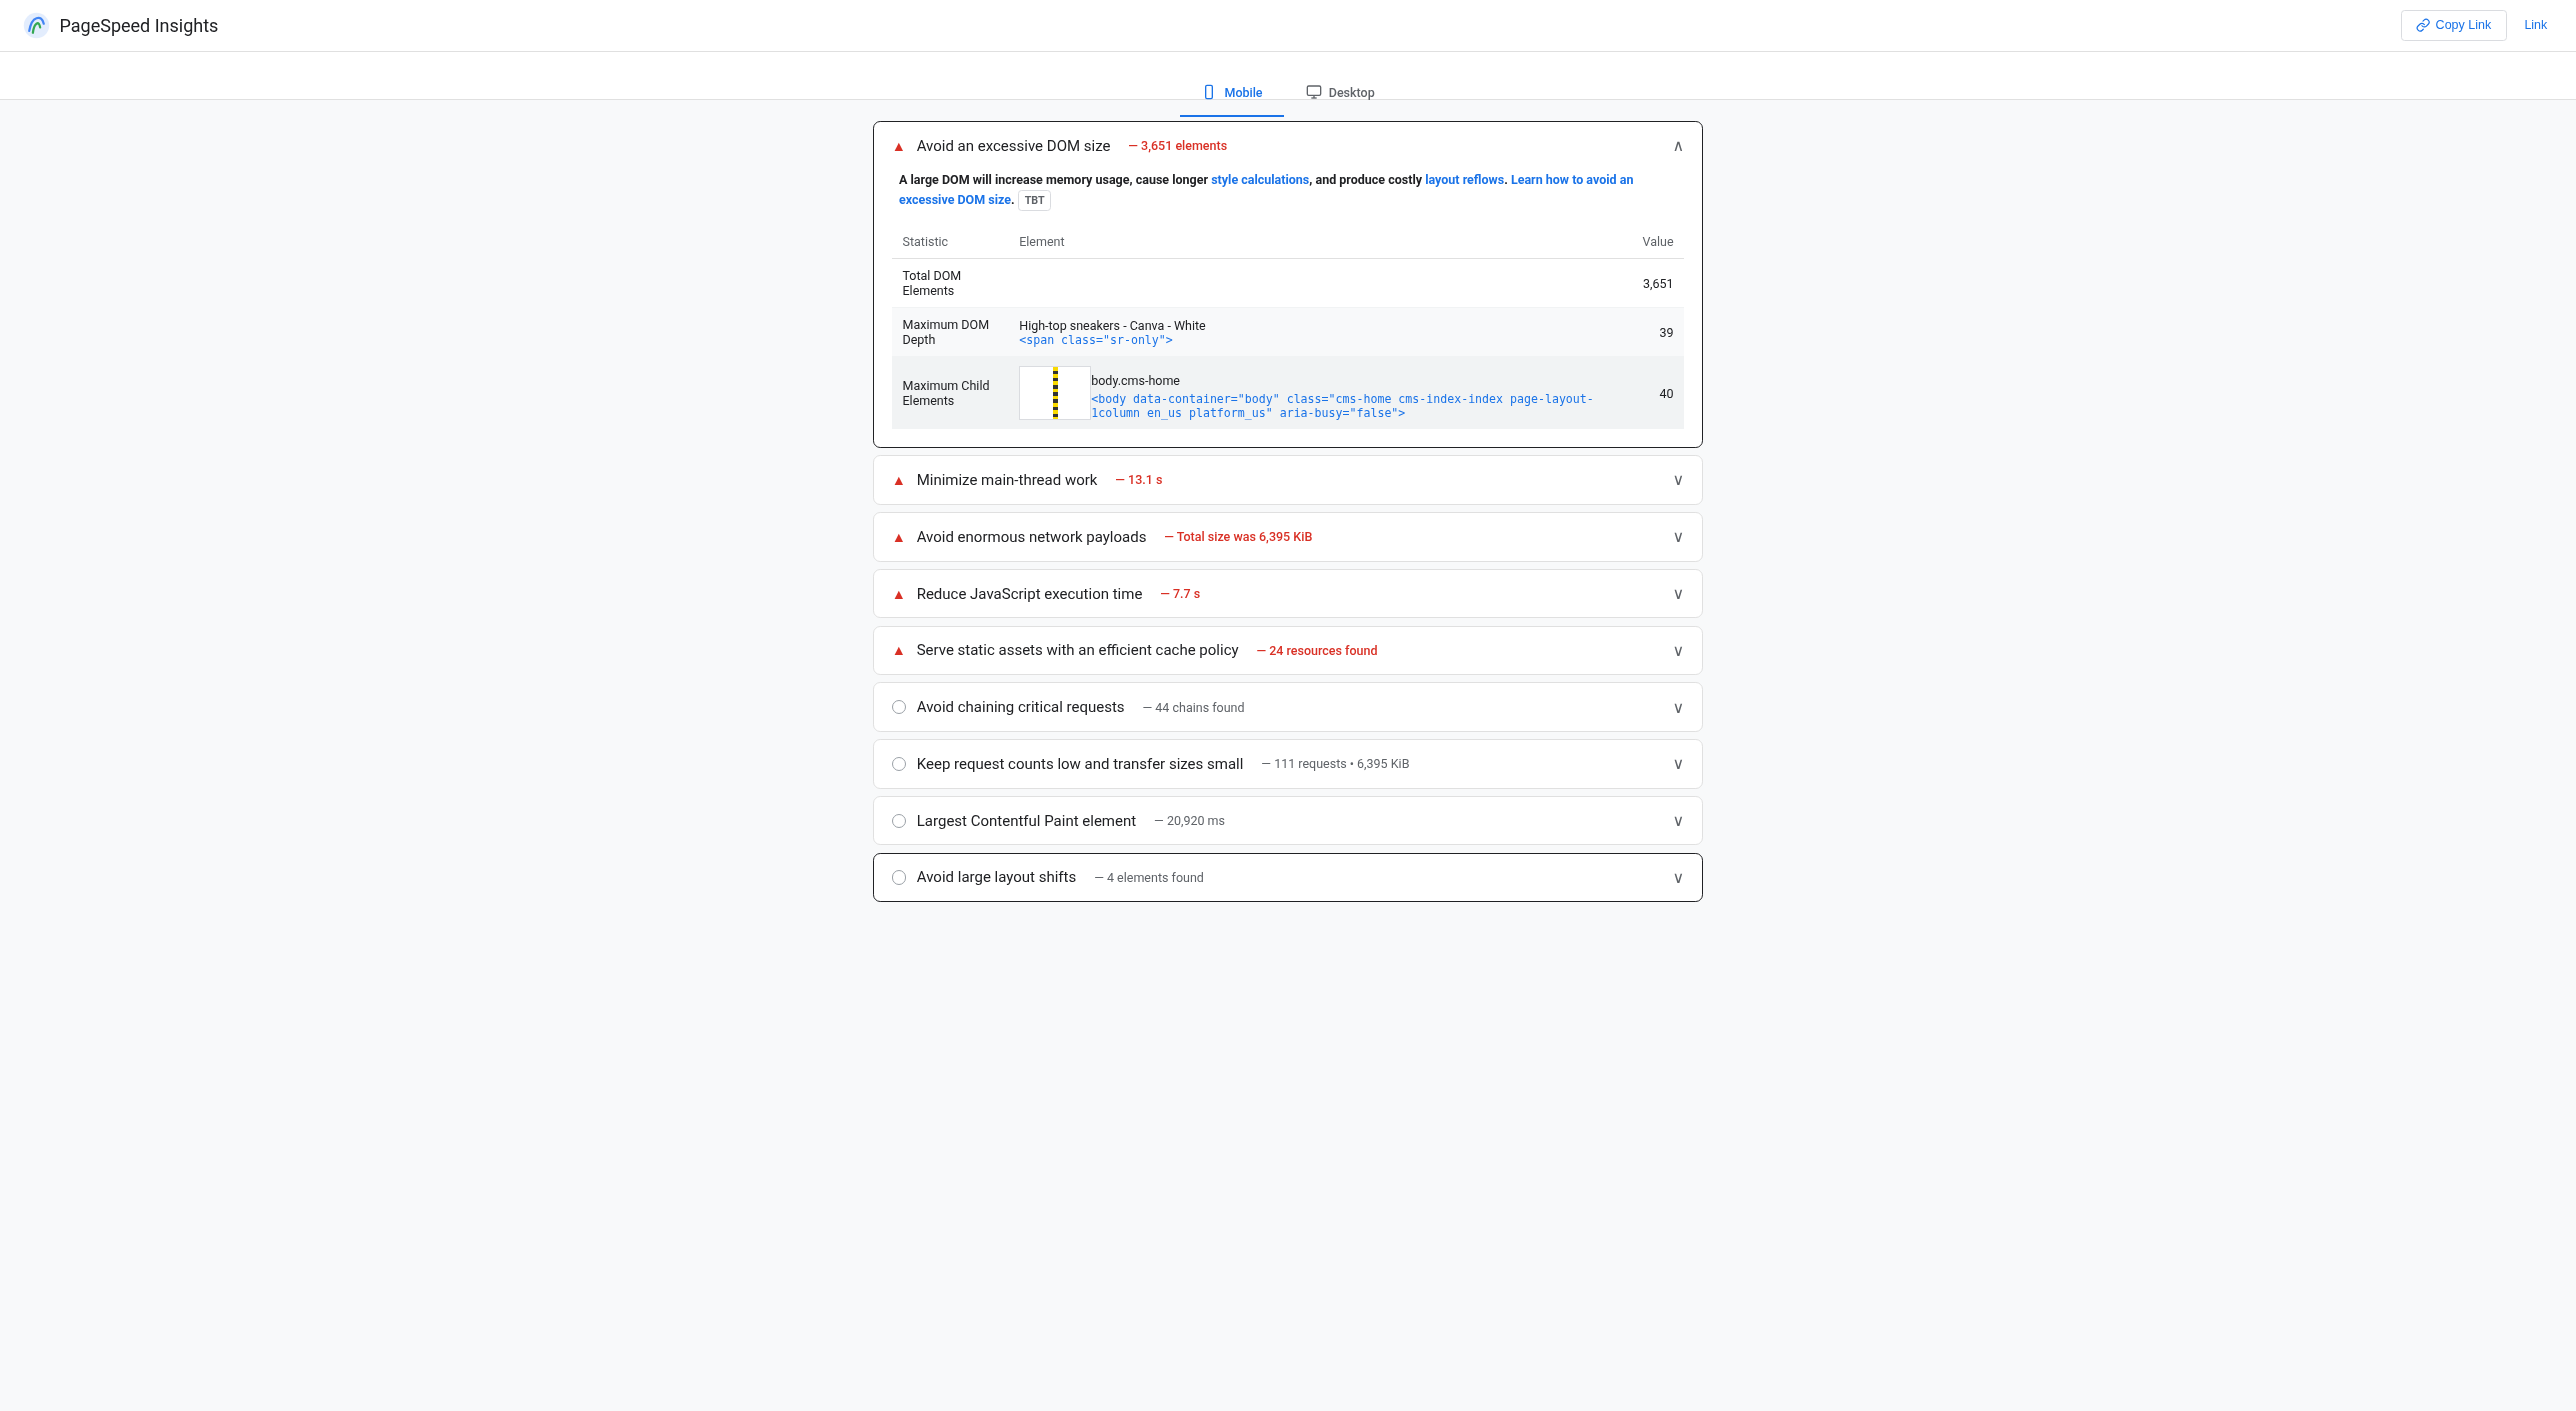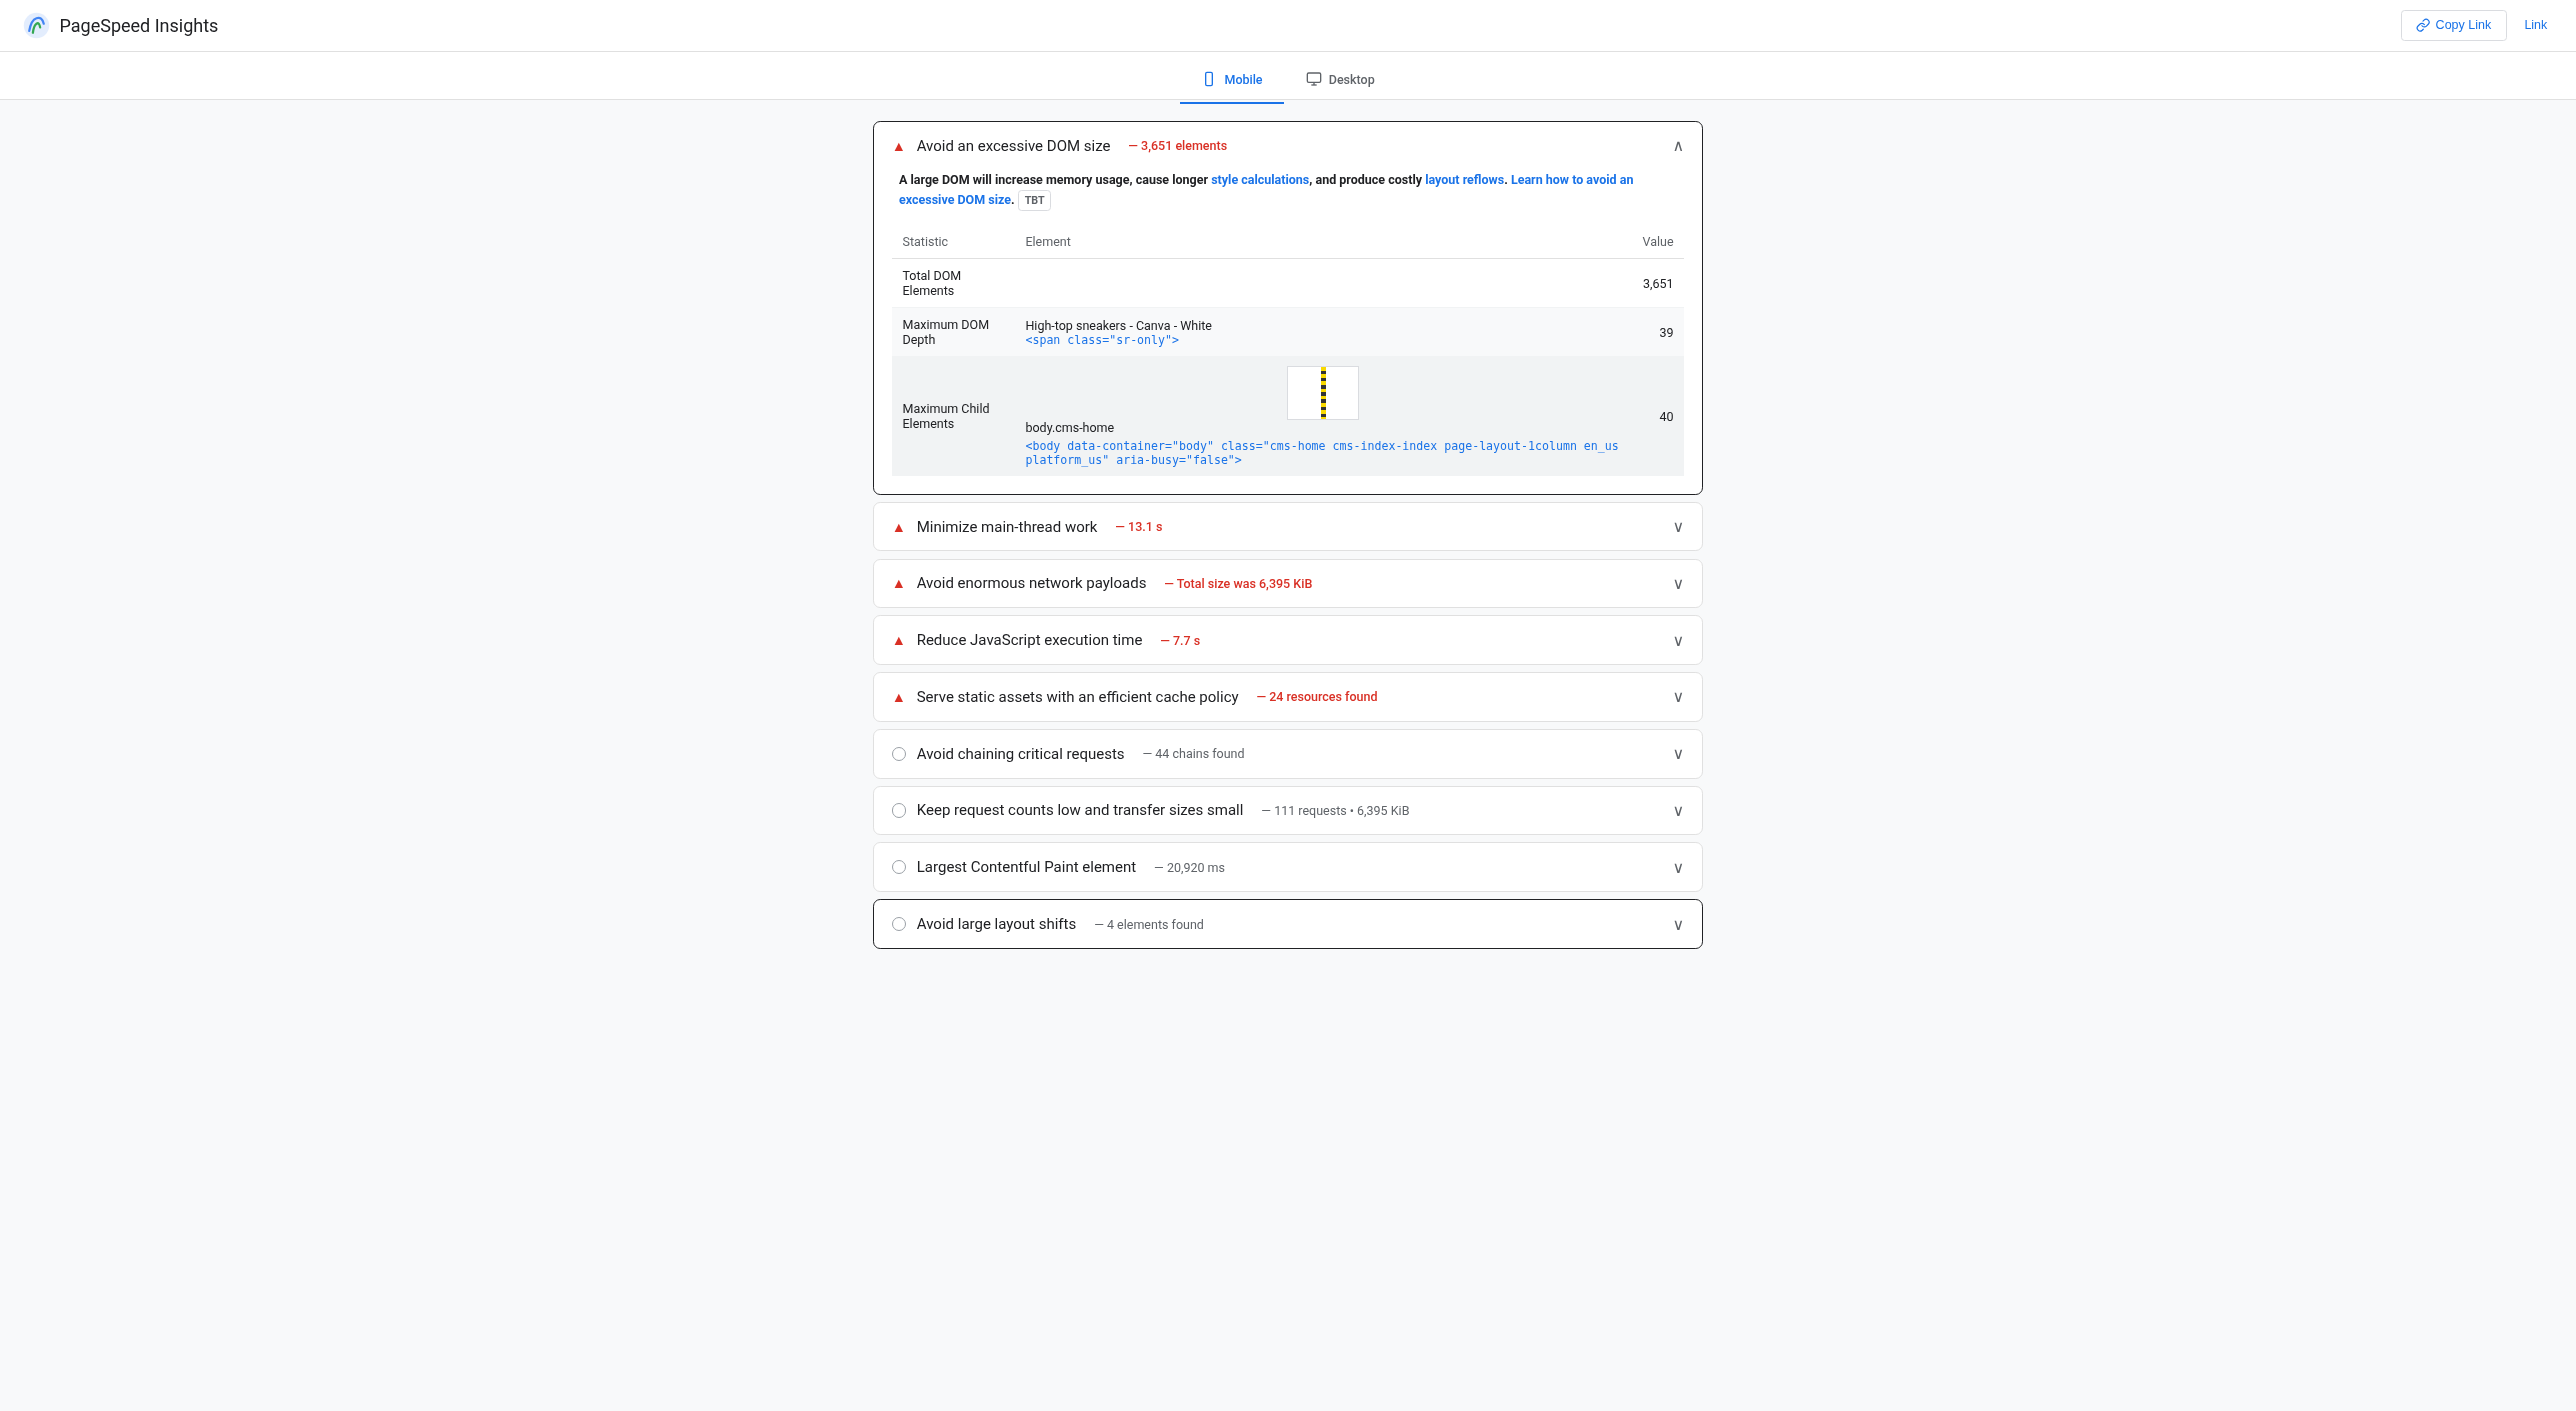--- a/index.html
+++ b/index.html
@@ -72,21 +72,21 @@
       display: flex;
       align-items: center;
       gap: 7.2px;
       padding: 14.3px 21.5px;
       cursor: pointer;
       font-size: 12.5px;
       color: #5f6368;
       border-bottom: 2.7px solid transparent;
       font-weight: 500;
       position: relative;
-      top: 5px;
+      top: 18px;
     }
     .tab.active {
       color: #1a73e8;
       border-bottom: 2.7px solid #1a73e8;
     }
 
     
     .main-content {
       max-width: 859px;
       margin: 21.5px auto;
@@ -214,23 +214,22 @@
     }
     .element-code {
       color: #1a73e8;
       font-family: monospace;
       font-size: 11.6px;
     }
 
     
     .thumb-container {
       display: flex;
-      align-items: center;
+      align-items: flex-end;
       gap: 0;
-      flex-direction: column;
     }
     .thumb-img {
       width: 72px;
       height: 54px;
       background: #fff;
       border: 0.9px solid #dadce0;
       flex-shrink: 0;
       position: relative;
       overflow: hidden;
       display: flex;

